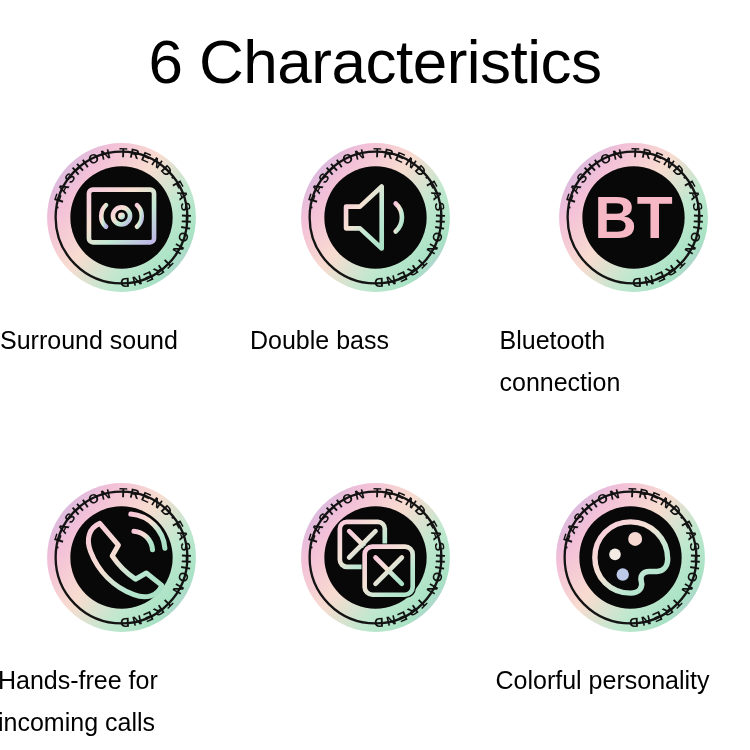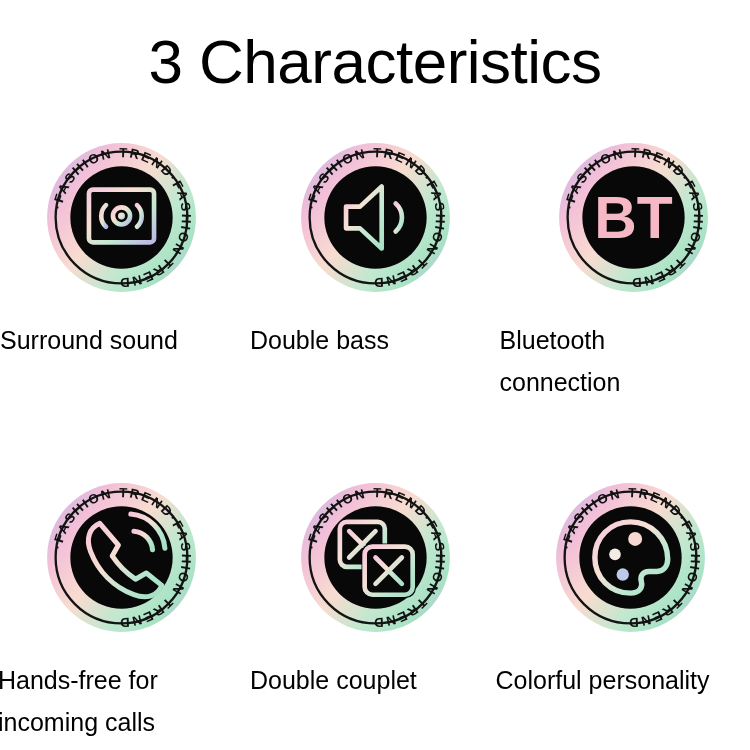--- a/index.html
+++ b/index.html
@@ -79,21 +79,21 @@
   .cell-3 .badge-wrap { margin-left: 16px; }
   .cell-3 .caption { margin-left: 14px; }
   .cell-6 .badge-wrap { margin-left: 10px; }
   .cell-6 .caption { margin-left: 6px; }
   .cell-4 .badge-wrap { margin-left: -8px; }
   .cell-4 .caption { margin-left: -4px; }
 </style>
 </head>
 <body>
 
-<h1 class="page-title">3 Characteristics</h1>
+<h1 class="page-title">6 Characteristics</h1>
 
 <div class="grid">
 
   <div class="row row-top">
 
     <div class="cell cell-1">
       <div class="badge-wrap">
         <svg class="badge" viewBox="0 0 200 200">
           <defs>
             <linearGradient id="holo1" x1="0%" y1="10%" x2="100%" y2="90%">
@@ -265,21 +265,20 @@
           </g>
           <g fill="#080808" stroke="none">
             <rect x="82" y="82" width="70" height="70" rx="12"></rect>
           </g>
           <g fill="none" stroke="url(#icog5)" stroke-width="6" stroke-linejoin="round" stroke-linecap="round">
             <rect x="86" y="86" width="62" height="62" rx="10"></rect>
             <path d="M 100,100 L 134,134 M 134,100 L 100,134"></path>
           </g>
         </svg>
       </div>
-      <div class="caption">Double couplet</div>
     </div>
 
     <div class="cell cell-6">
       <div class="badge-wrap">
         <svg class="badge" viewBox="0 0 200 200">
           <defs>
             <linearGradient id="holo6" x1="0%" y1="10%" x2="100%" y2="90%">
               <stop offset="0%" stop-color="#c9b6e4"></stop>
               <stop offset="22%" stop-color="#f3c0d8"></stop>
               <stop offset="45%" stop-color="#f8dcd0"></stop>

